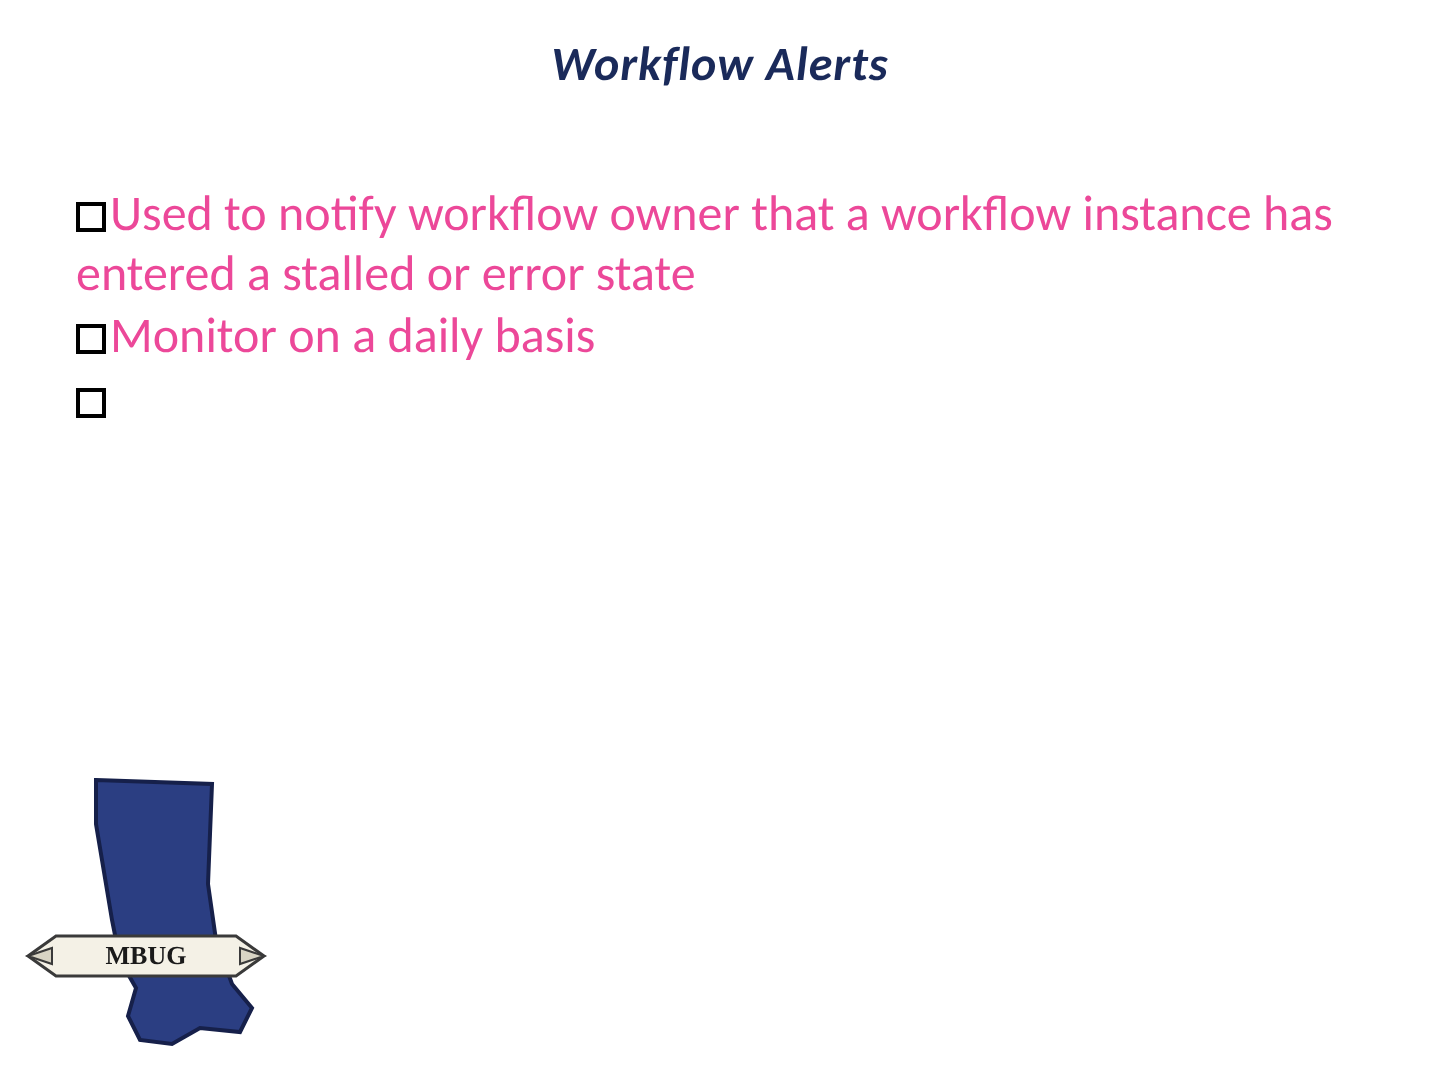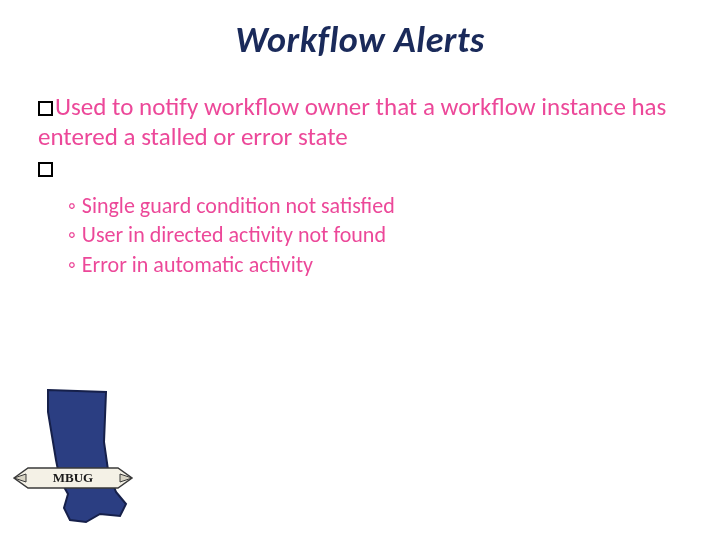--- a/index.html
+++ b/index.html
@@ -12,21 +12,21 @@
     color: #000;
     overflow: hidden;
     position: relative;
   }
   .title {
     position: absolute;
     top: 18px;
     left: 0;
     width: 100%;
     text-align: center;
-    font-size: 36px;
+    font-size: 24px;
     font-weight: 700;
     font-style: italic;
     color: #1a2a5a;
     letter-spacing: 0.5px;
   }
   .content {
     position: absolute;
     top: 92px;
     left: 38px;
     right: 30px;
@@ -71,34 +71,26 @@
 </head>
 <body>
 
 <div class="title">Workflow Alerts</div>
 
 <div class="content">
   <div class="bullet-item">
     <span class="bullet-box"></span><span>Used to notify workflow owner that a workflow instance has entered a stalled or error state</span>
   </div>
   <div class="bullet-item">
+    <span class="bullet-box"></span><span>Monitor on a daily basis</span>
+  </div>
+  <div class="bullet-item">
     <span class="bullet-box"></span>
   </div>
 
-  <div class="sub-list">
-    <div class="sub-item">
-      <span class="ring">◦</span><span>Single guard condition not satisfied</span>
-    </div>
-    <div class="sub-item">
-      <span class="ring">◦</span><span>User in directed activity not found</span>
-    </div>
-    <div class="sub-item">
-      <span class="ring">◦</span><span>Error in automatic activity</span>
-    </div>
-  </div>
 </div>
 
 <div class="logo">
   <svg viewBox="0 0 140 150" width="140" height="150">
 
     <path d="M40 8 L98 10 L97 35 L96 60 L100 88 L108 110 L118 122 L112 134 L92 132 L78 140 L62 138 L56 126 L60 112 L52 98 L48 78 L44 54 L40 30 Z" fill="#2b3e82" stroke="#16204a" stroke-width="2"></path>
 
     <g>
       <path d="M6 96 L20 86 L110 86 L124 96 L110 106 L20 106 Z" fill="#f4f1e6" stroke="#3a3a3a" stroke-width="1.5"></path>
       <path d="M6 96 L18 92 L18 100 Z" fill="#d8d4c4" stroke="#3a3a3a" stroke-width="1"></path>

